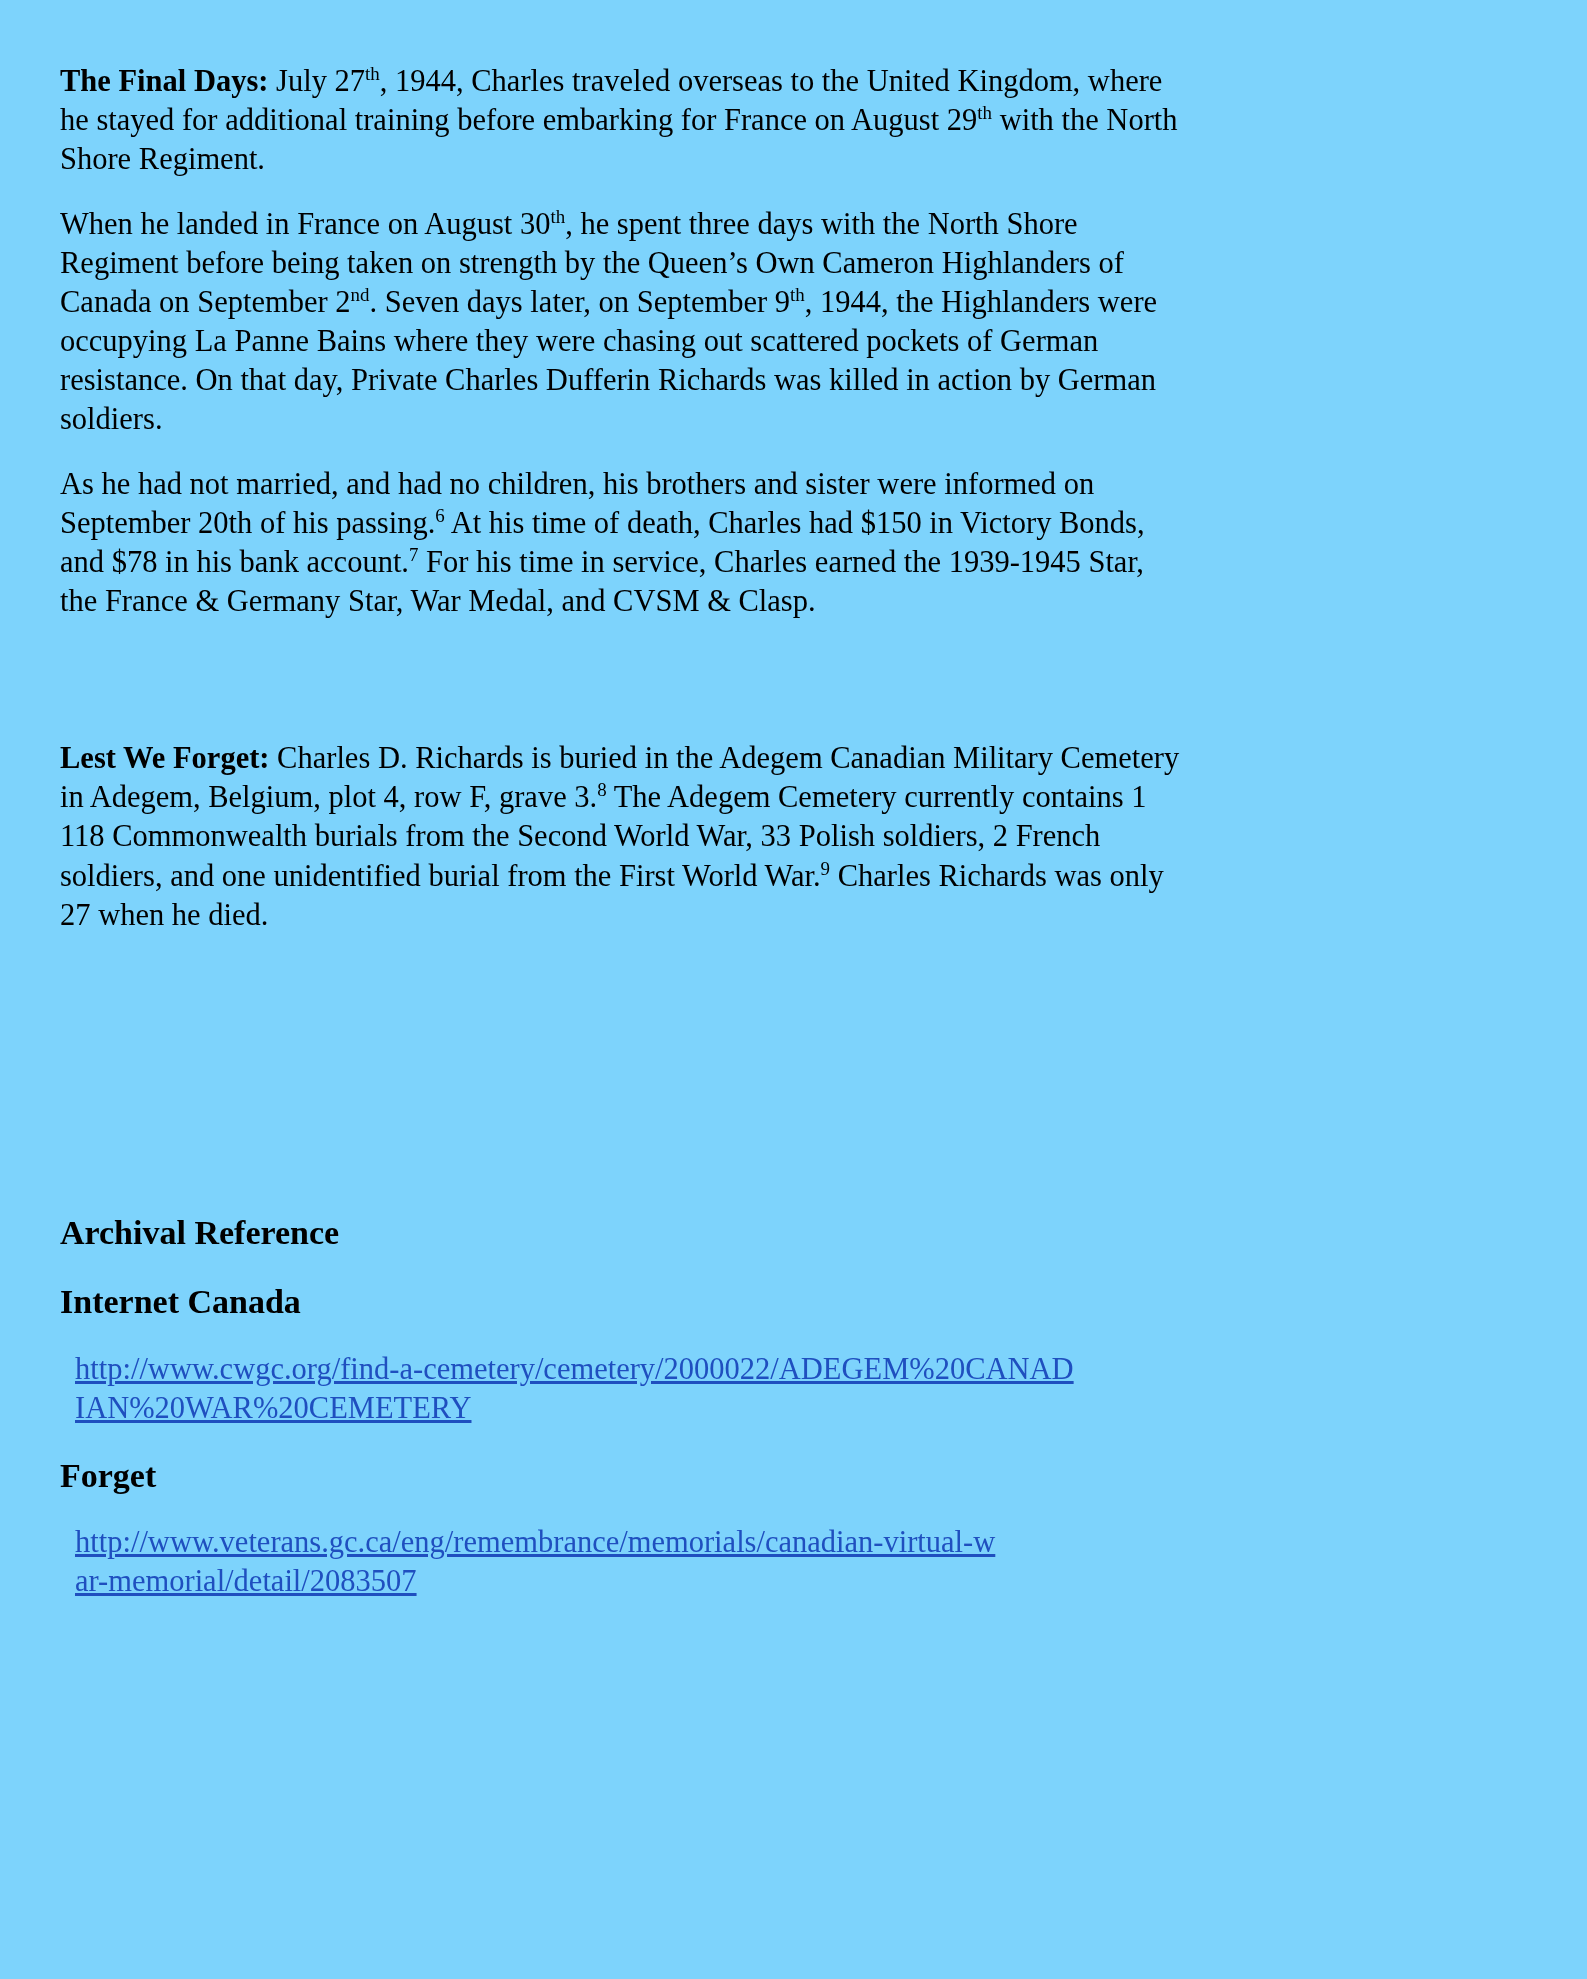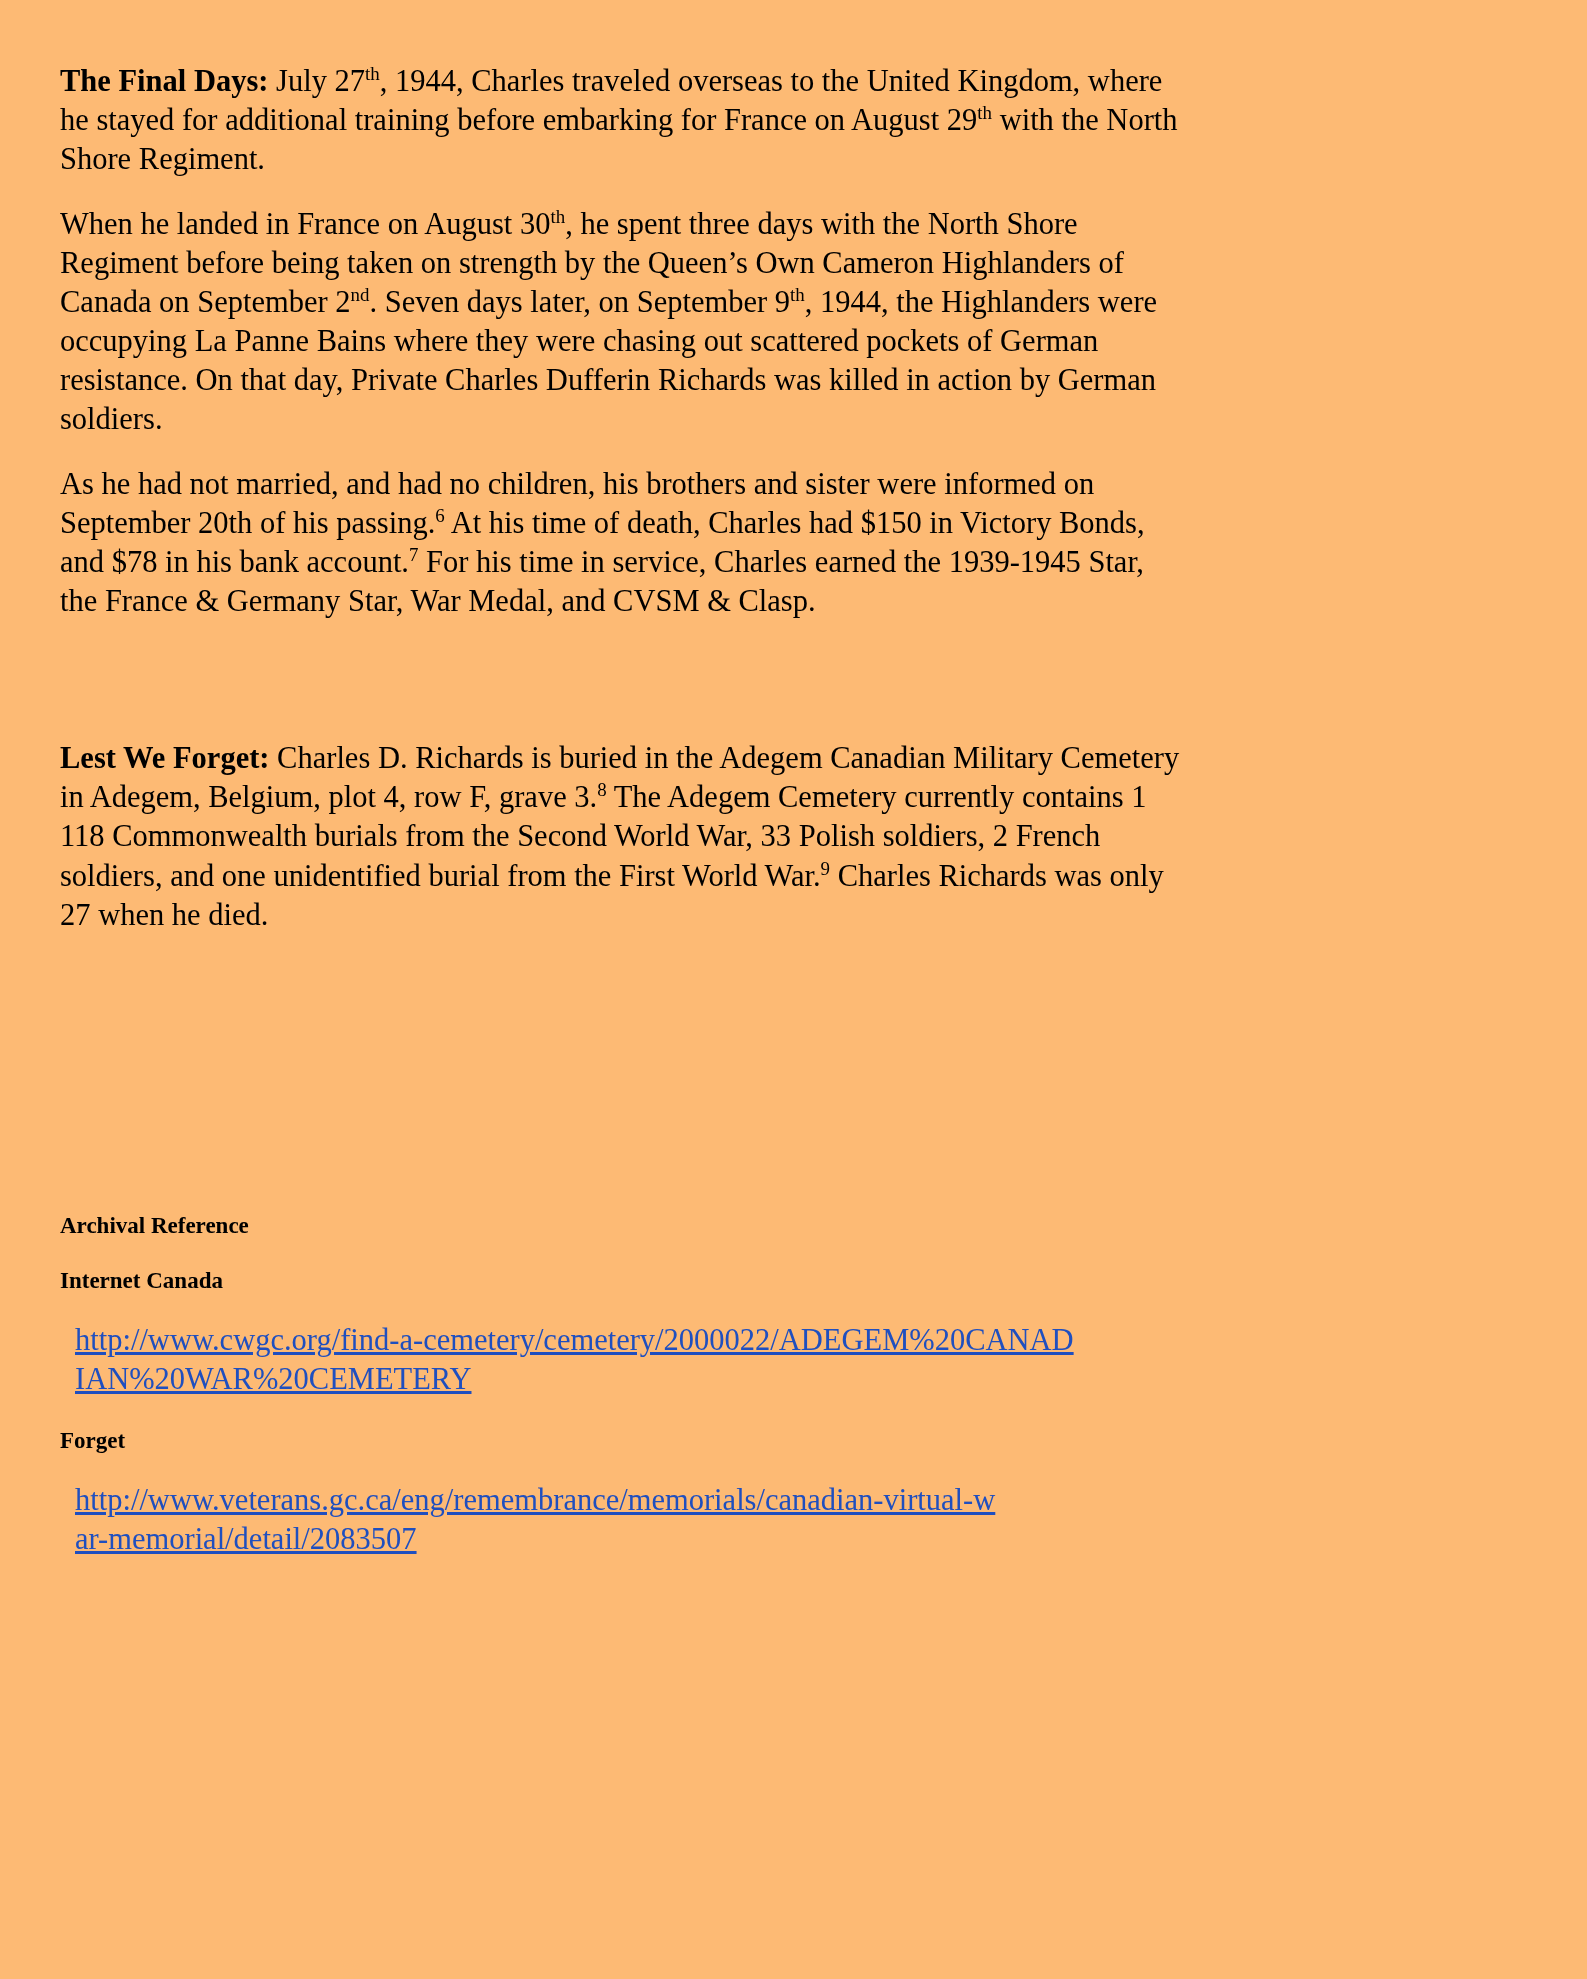--- a/index.html
+++ b/index.html
@@ -8,21 +8,21 @@
     background: #ffffff;
   }
   body {
     font-family: "Liberation Serif", "DejaVu Serif", serif;
     color: #000000;
   }
   .page {
     position: relative;
     width: 1587px;
     height: 1979px;
-    background: #fdba74;
+    background: #7dd3fc;
     box-sizing: border-box;
     padding: 62px 130px 0 60px;
     overflow: hidden;
   }
   .doc {
     width: 1120px;
     font-size: 30.5px;
     line-height: 1.28;
   }
   p {
@@ -37,21 +37,21 @@
     line-height: 0;
     vertical-align: super;
   }
   .gap-large {
     height: 92px;
   }
   .gap-refs {
     height: 250px;
   }
   h2.section {
-    font-size: 23px;
+    font-size: 34px;
     font-weight: bold;
     margin: 0 0 26px 0;
     line-height: 1.28;
   }
   .ref-line {
     margin: 0 0 26px 0;
     line-height: 1.28;
   }
   a.link {
     color: #1F4FBF;

